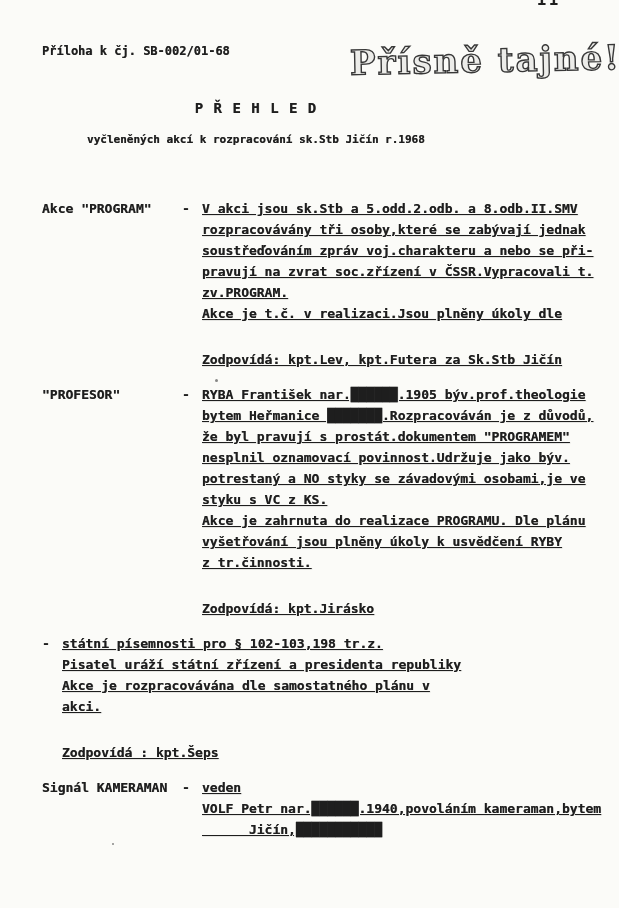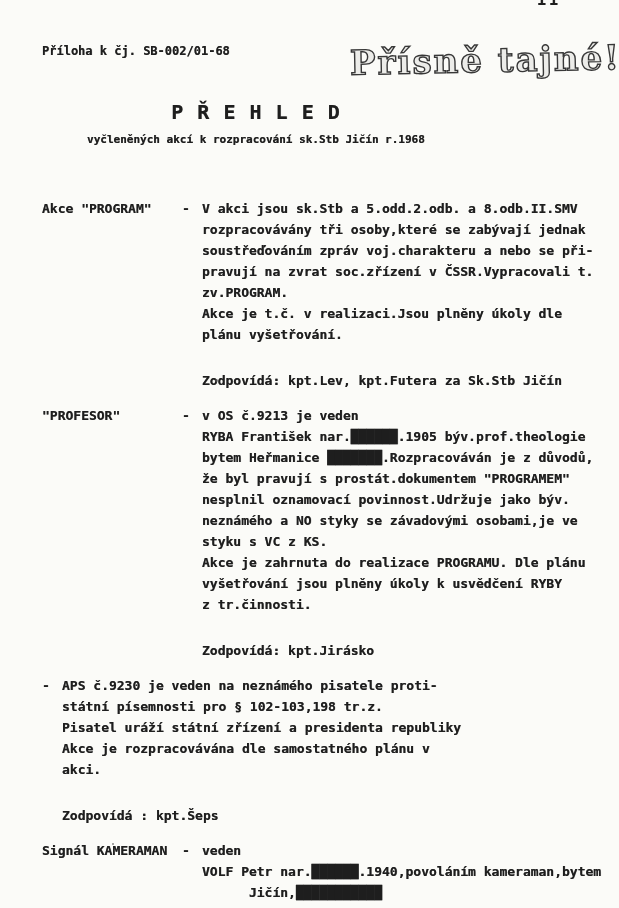--- a/index.html
+++ b/index.html
@@ -26,35 +26,35 @@
     position:absolute;left:350px;top:40px;
     font-family:"DejaVu Serif","Liberation Serif",serif;
     font-size:34px;font-weight:bold;letter-spacing:2px;
     color:rgba(60,60,60,0.08);
     -webkit-text-stroke:1.4px #383838;
     transform:rotate(-1.2deg);
     white-space:nowrap;
   }
   .title{
     position:absolute;left:0;top:100px;width:512px;
-    text-align:center;font-size:20px;letter-spacing:1px;
+    text-align:center;font-size:14px;letter-spacing:1px;
   }
   .subtitle{
     position:absolute;left:0;top:133px;width:512px;
     text-align:center;font-size:11px;white-space:pre;
   }
   .sections{
     position:absolute;left:42px;top:198px;right:4px;
     font-size:13px;line-height:21px;
   }
   .section{display:flex;align-items:flex-start;margin-bottom:14px;}
   .sec-label{width:140px;flex:0 0 140px;white-space:nowrap;}
   .sec-dash{width:20px;flex:0 0 20px;}
   .sec-body{flex:1;min-width:0;}
-  .line{white-space:pre;}
+  .line{white-space:pre;text-decoration:underline;}
   .responsible{margin-top:25px;}
   .speck{position:absolute;width:3px;height:3px;border-radius:50%;background:#555;opacity:.7;}
   .speck.s1{left:215px;top:379px;}
   .speck.s2{left:112px;top:843px;width:2px;height:2px;}
 </style>
 </head>
 <body>
 
 <div class="corner-mark tw">11</div>
 
@@ -70,47 +70,44 @@
   <div class="section">
     <div class="sec-label">Akce "PROGRAM"</div>
     <div class="sec-dash">-</div>
     <div class="sec-body">
         <div class="line">V akci jsou sk.Stb a 5.odd.2.odb. a 8.odb.II.SMV</div>
         <div class="line">rozpracovávány tři osoby,které se zabývají jednak</div>
         <div class="line">soustřeďováním zpráv voj.charakteru a nebo se při-</div>
         <div class="line">pravují na zvrat soc.zřízení v ČSSR.Vypracovali t.</div>
         <div class="line">zv.PROGRAM.</div>
         <div class="line">Akce je t.č. v realizaci.Jsou plněny úkoly dle</div>
-        <div class="line">plánu vyšetřování.</div>
         <div class="line responsible">Zodpovídá: kpt.Lev, kpt.Futera za Sk.Stb Jičín</div>
       </div>
   </div>
 
   <div class="section">
     <div class="sec-label">"PROFESOR"</div>
     <div class="sec-dash">-</div>
     <div class="sec-body">
-        <div class="line">v OS č.9213 je veden</div>
         <div class="line">RYBA František nar.██████.1905 býv.prof.theologie</div>
         <div class="line">bytem Heřmanice ███████.Rozpracováván je z důvodů,</div>
         <div class="line">že byl pravují s prostát.dokumentem "PROGRAMEM"</div>
         <div class="line">nesplnil oznamovací povinnost.Udržuje jako býv.</div>
-        <div class="line">neznámého a NO styky se závadovými osobami,je ve</div>
+        <div class="line">potrestaný a NO styky se závadovými osobami,je ve</div>
         <div class="line">styku s VC z KS.</div>
         <div class="line">Akce je zahrnuta do realizace PROGRAMU. Dle plánu</div>
         <div class="line">vyšetřování jsou plněny úkoly k usvědčení RYBY</div>
         <div class="line">z tr.činnosti.</div>
         <div class="line responsible">Zodpovídá: kpt.Jirásko</div>
       </div>
   </div>
 
   <div class="section">
     <div class="sec-dash">-</div>
     <div class="sec-body">
-        <div class="line">APS č.9230 je veden na neznámého pisatele proti-</div>
         <div class="line">státní písemnosti pro § 102-103,198 tr.z.</div>
         <div class="line">Pisatel uráží státní zřízení a presidenta republiky</div>
         <div class="line">Akce je rozpracovávána dle samostatného plánu v</div>
         <div class="line">akci.</div>
         <div class="line responsible">Zodpovídá : kpt.Šeps</div>
       </div>
   </div>
 
   <div class="section">
     <div class="sec-label">Signál KAMERAMAN</div>

